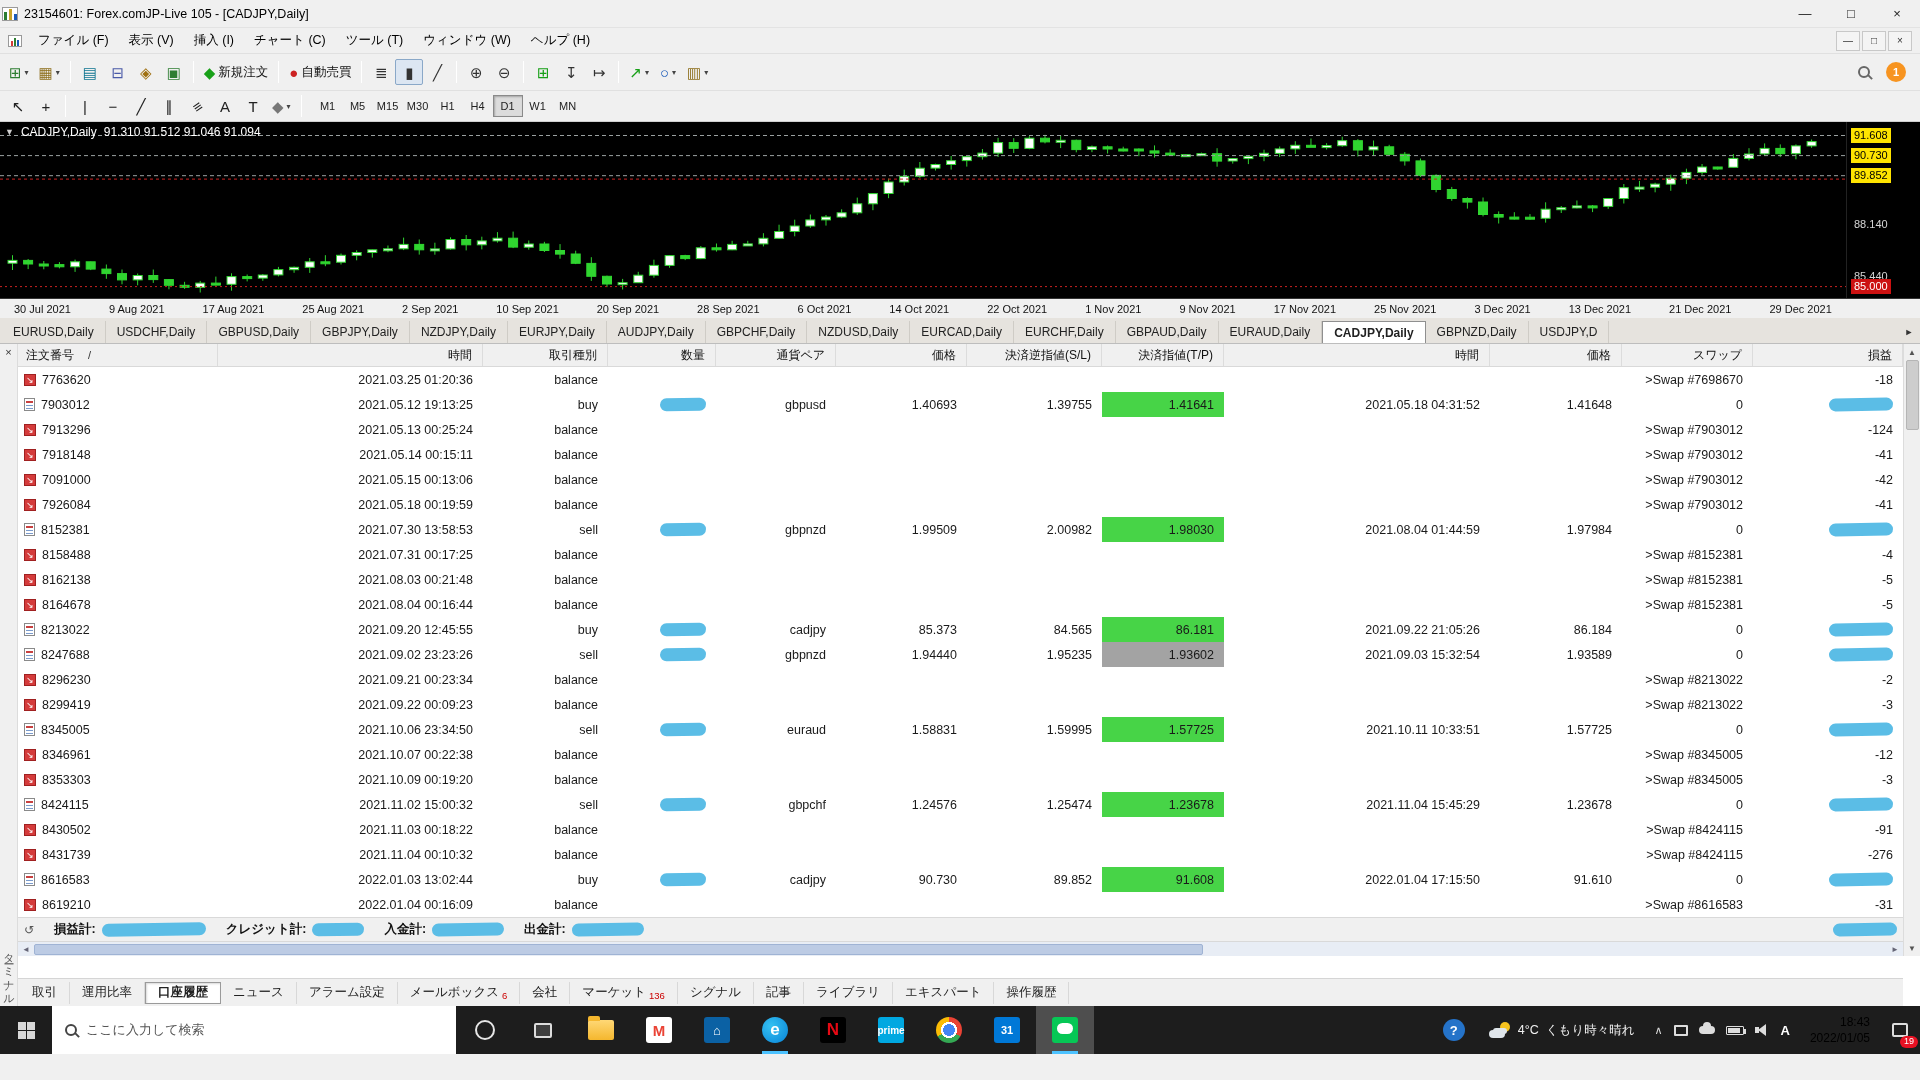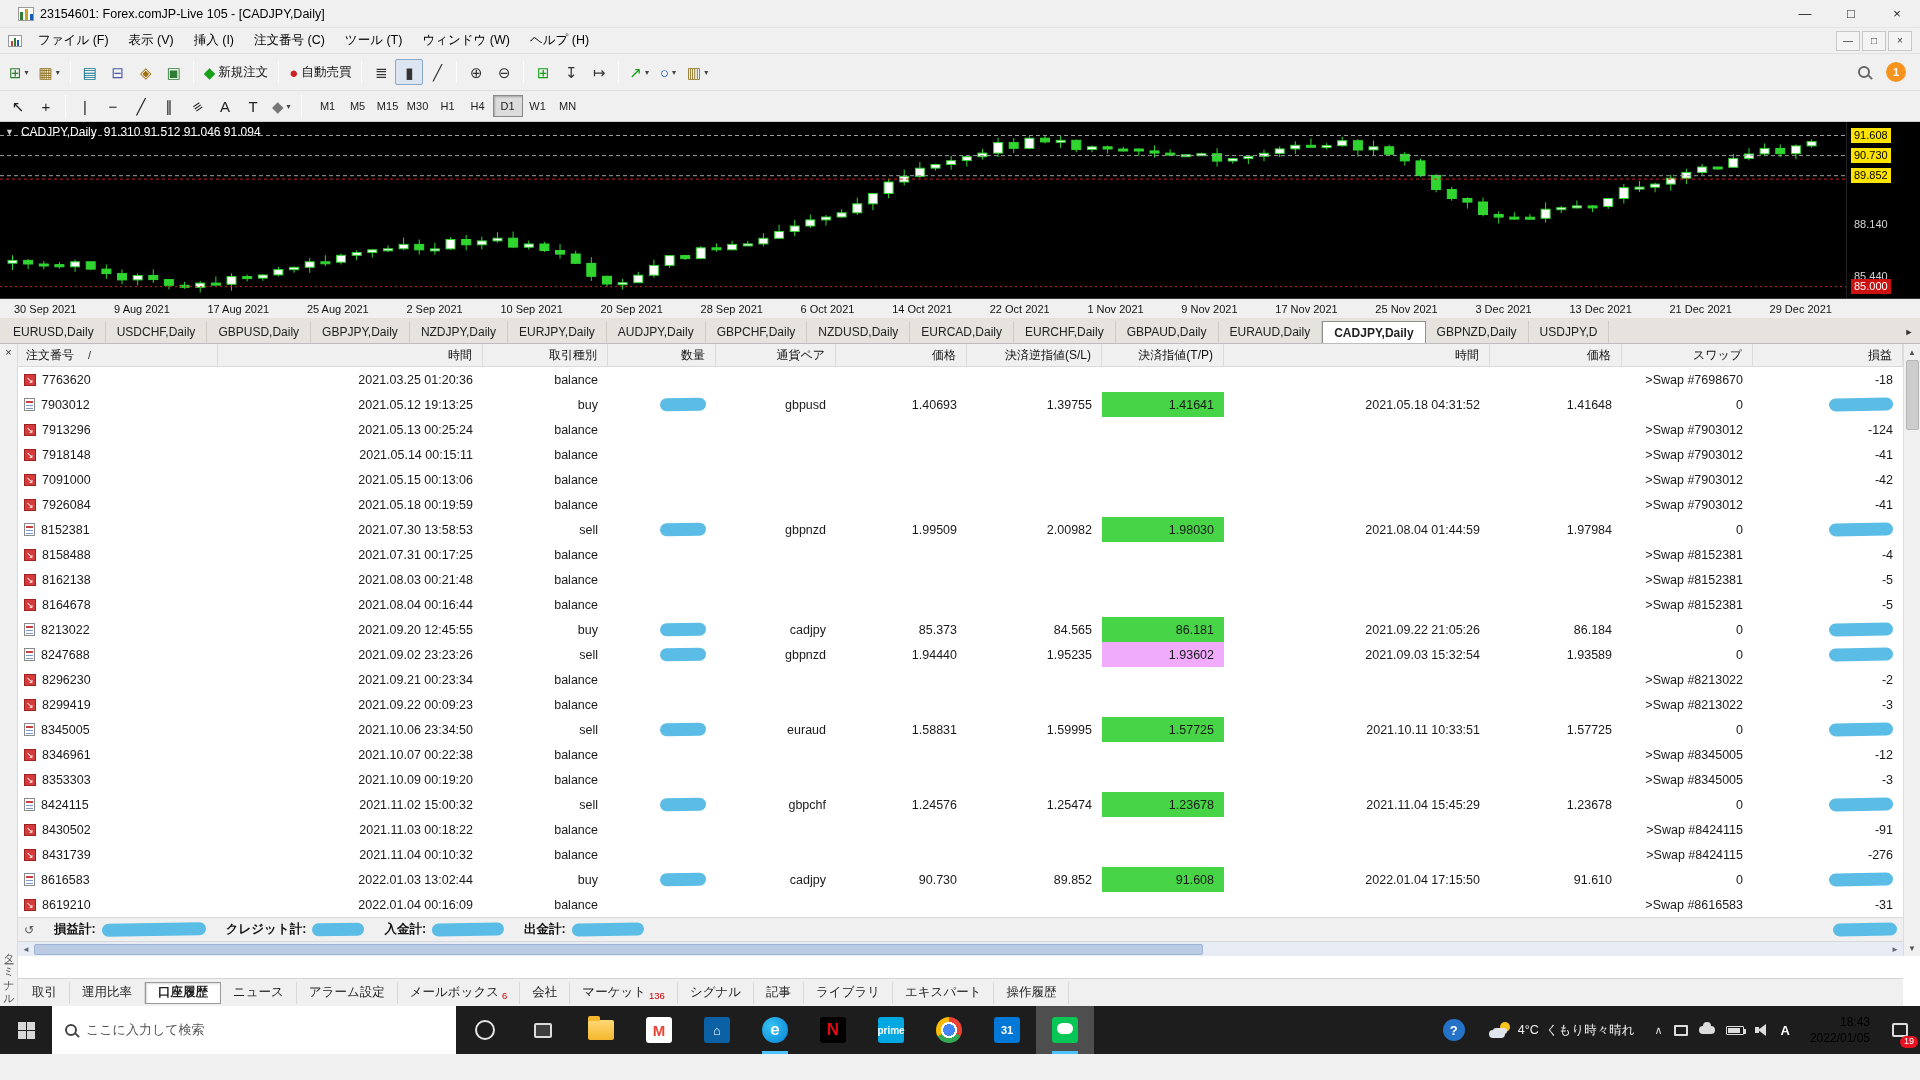--- a/index.html
+++ b/index.html
@@ -1,21 +1,21 @@
 <!DOCTYPE html>
 <html><head>
 <meta charset="utf-8">
 <style>
   *{margin:0;padding:0;box-sizing:border-box;}
   html,body{width:1920px;height:1080px;overflow:hidden;}
   body{font-family:"Liberation Sans","DejaVu Sans",sans-serif;font-size:12px;background:#f0f0f0;color:#000;}
   button{border:none;background:none;font-family:inherit;cursor:default;}
 
   
-  .titlebar{height:28px;background:#f0f0f0;display:flex;align-items:center;padding-left:18px;border-bottom:1px solid #e3e3e3;}
+  .titlebar{height:28px;background:#f0f0f0;display:flex;align-items:center;padding-left:2px;border-bottom:1px solid #e3e3e3;}
   .tb-icon{width:16px;height:14px;margin-right:6px;background:
       linear-gradient(#2e7d32,#2e7d32) 1px 4px/3px 9px no-repeat,
       linear-gradient(#c9a227,#c9a227) 6px 1px/3px 12px no-repeat,
       linear-gradient(#1a5ab8,#1a5ab8) 11px 6px/3px 7px no-repeat,#fff;border:1px solid #9a9a9a;}
   .titlebar .title{font-size:12.5px;}
   .win-controls{margin-left:auto;display:flex;height:100%;}
   .win-btn{width:46px;height:100%;display:flex;align-items:center;justify-content:center;font-size:13px;color:#222;}
 
   
   .menubar{height:26px;display:flex;align-items:center;background:#f0f0f0;border-bottom:1px solid #e0e0e0;padding-left:4px;}
@@ -183,21 +183,21 @@
         </button>
     </div>
   </div>
 
   <div class="menubar">
     <span class="mdoc-icon"></span>
     <div id="menu-items" style="display:flex;">
         <span class="menu-item">ファイル (F)</span>
         <span class="menu-item">表示 (V)</span>
         <span class="menu-item">挿入 (I)</span>
-        <span class="menu-item">注文番号 (C)</span>
+        <span class="menu-item">チャート (C)</span>
         <span class="menu-item">ツール (T)</span>
         <span class="menu-item">ウィンドウ (W)</span>
         <span class="menu-item">ヘルプ (H)</span>
       </div>
     <div class="mdi-controls">
       <button class="mdi-btn">
           <span>—</span>
         </button>
       <button class="mdi-btn">
           <span>□</span>
@@ -593,21 +593,21 @@
           <span class="plabel yellow" style="top: 5.53143px;">91.608</span>
           <span class="plabel yellow" style="top: 25.6px;">90.730</span>
           <span class="plabel yellow" style="top: 45.6686px;">89.852</span>
           <span class="plabel plain" style="top: 95px;">88.140</span>
           <span class="plabel plain" style="top: 146.514px;">85.440</span>
           <span class="plabel red" style="top: 156.571px;">85.000</span>
         </div>
     </div>
     <div class="date-strip">
       <div id="date-labels">
-          <span class="dlabel">30 Sep 2021</span>
+          <span class="dlabel">30 Jul 2021</span>
           <span class="dlabel">9 Aug 2021</span>
           <span class="dlabel">17 Aug 2021</span>
           <span class="dlabel">25 Aug 2021</span>
           <span class="dlabel">2 Sep 2021</span>
           <span class="dlabel">10 Sep 2021</span>
           <span class="dlabel">20 Sep 2021</span>
           <span class="dlabel">28 Sep 2021</span>
           <span class="dlabel">6 Oct 2021</span>
           <span class="dlabel">14 Oct 2021</span>
           <span class="dlabel">22 Oct 2021</span>
@@ -874,21 +874,21 @@
               <span>8247688</span>
             </span>
             <span class="tcell" style="width: 265px;">2021.09.02 23:23:26</span>
             <span class="tcell" style="width: 125px;">sell</span>
             <span class="tcell" style="width: 108px;">
               <span class="blob" style="background: rgb(91, 189, 230);"></span>
             </span>
             <span class="tcell" style="width: 120px;">gbpnzd</span>
             <span class="tcell" style="width: 131px;">1.94440</span>
             <span class="tcell" style="width: 135px;">1.95235</span>
-            <span class="tcell tpgreen" style="width: 122px; background: #f0abfc;">1.93602</span>
+            <span class="tcell tpgreen" style="width: 122px; background: #a3a3a3;">1.93602</span>
             <span class="tcell" style="width: 266px;">2021.09.03 15:32:54</span>
             <span class="tcell" style="width: 132px;">1.93589</span>
             <span class="tcell" style="width: 131px;">0</span>
             <span class="tcell" style="flex: 1 1 0%;">
               <span class="blob wide" style="background: rgb(91, 189, 230);"></span>
             </span>
           </div>
           <div class="trow">
             <span class="tcell left" style="width: 200px;">
               <span class="ic-bal">↘</span>

